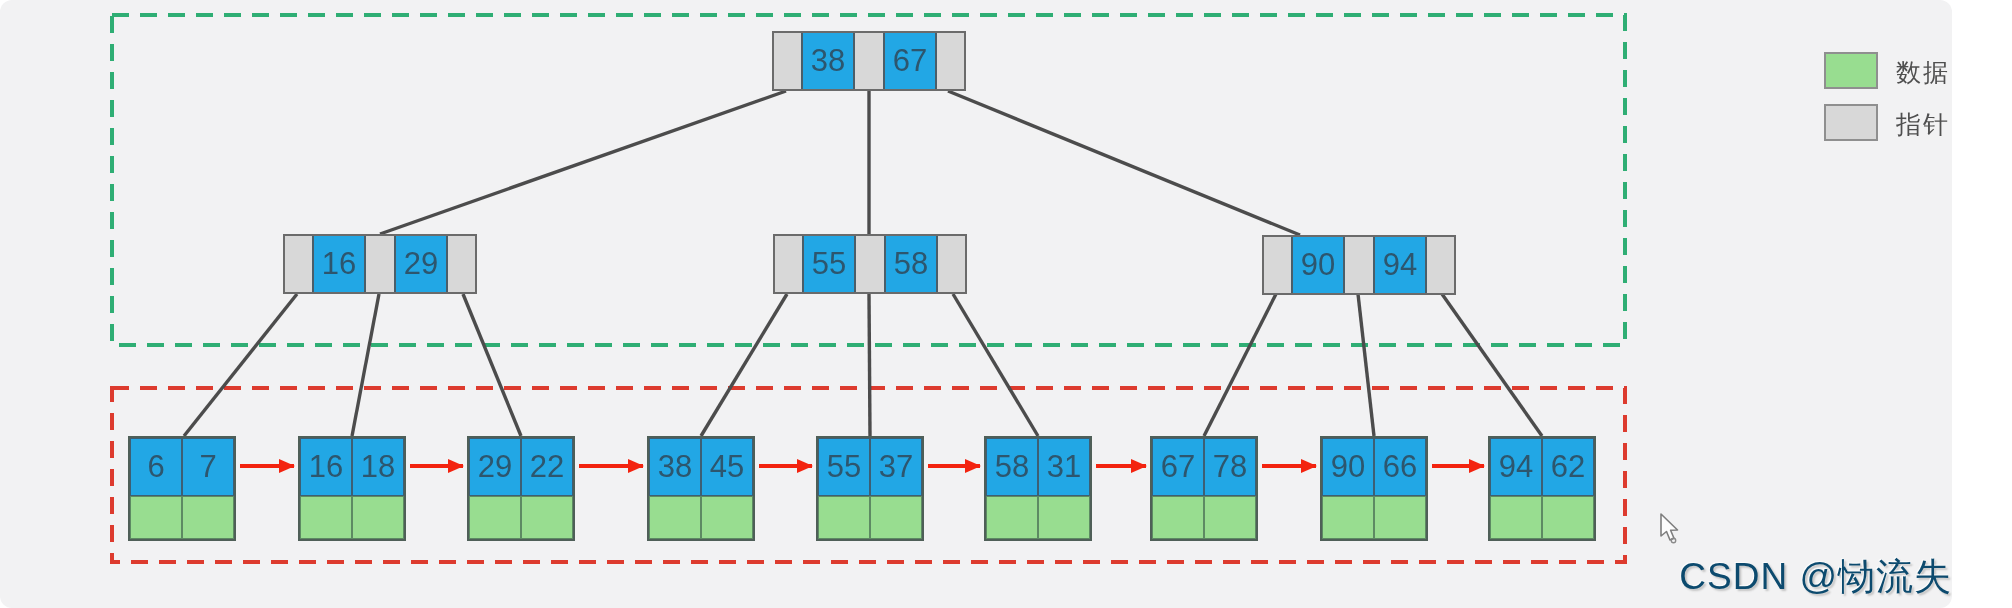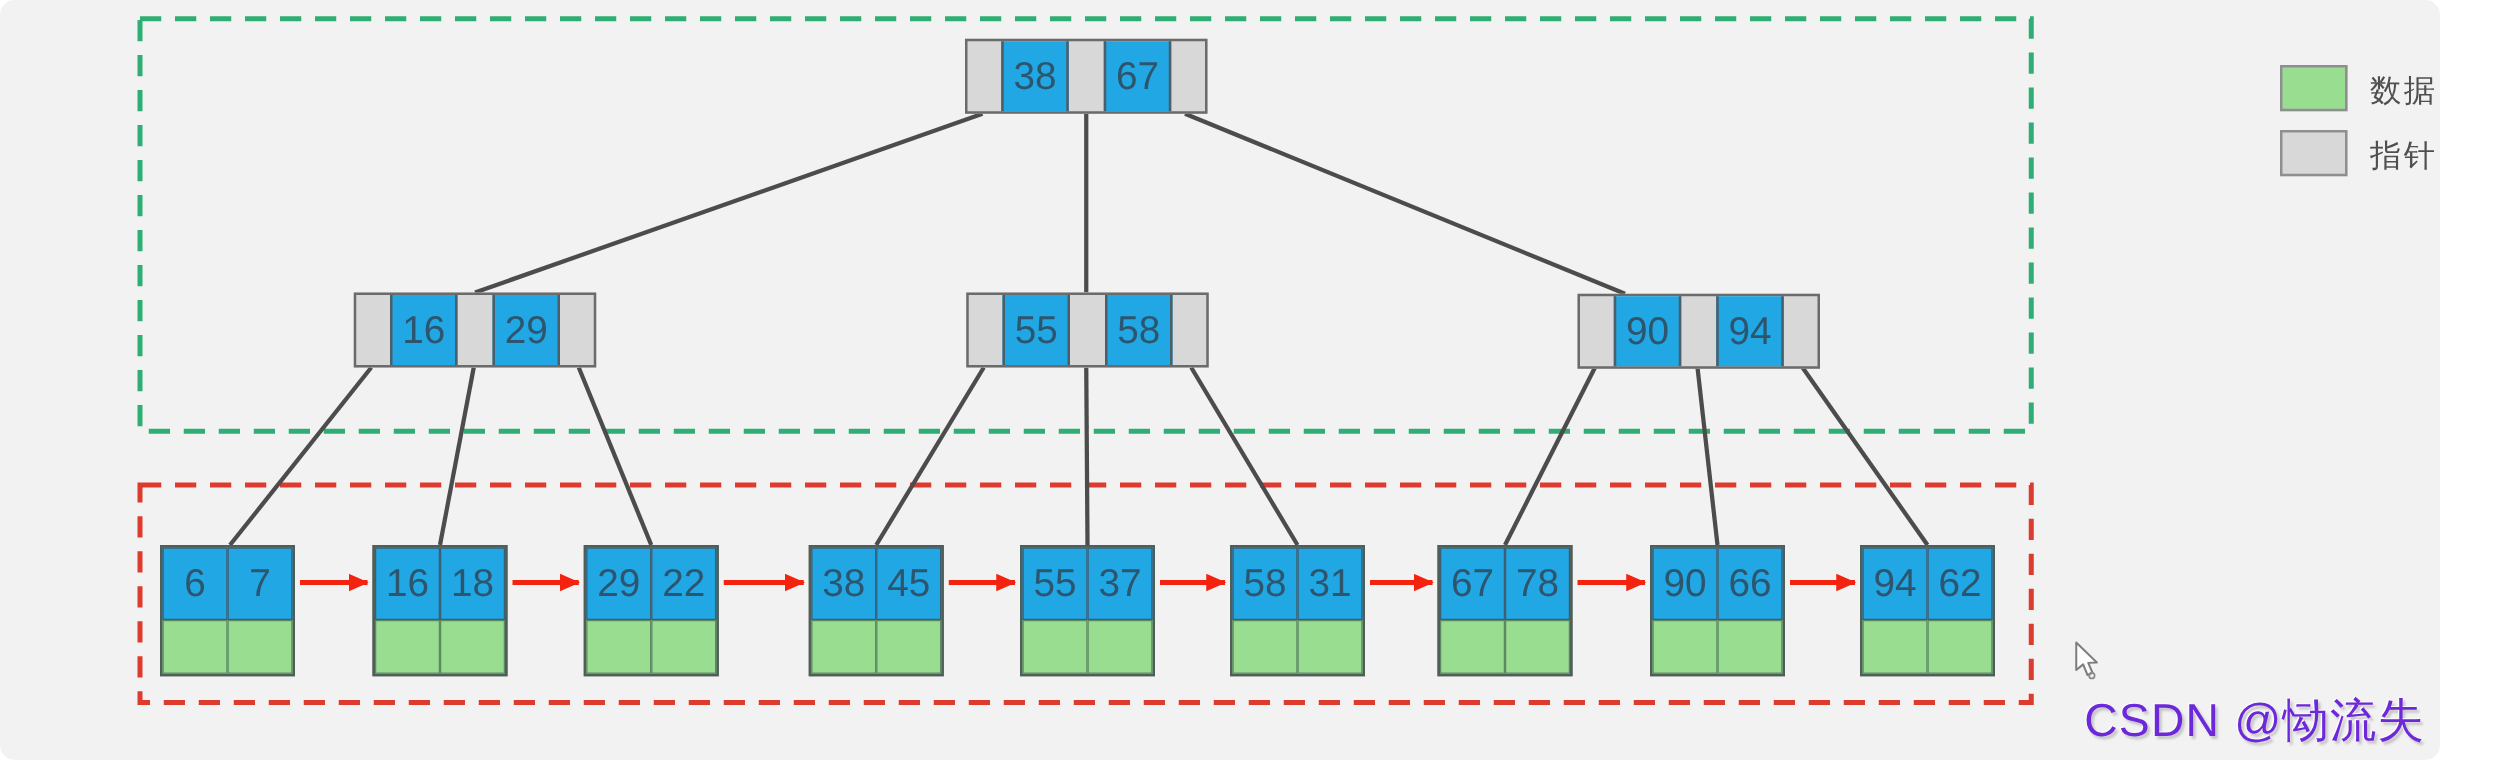--- a/index.html
+++ b/index.html
@@ -69,23 +69,23 @@
   .legend-swatch{
     width:54px;height:37px;box-sizing:border-box;
     border:2px solid #8f8f8f;
   }
   .legend-label{
     margin-left:18px;font-size:25px;color:#4f4f4f;letter-spacing:2px;
   }
 
   
   .watermark{
-    position:absolute;right:12px;bottom:6px;
+    position:absolute;right:0px;bottom:6px;
     font-size:37px;letter-spacing:1px;
-    color:#6d28d9;
+    color:#0c4a6e;
     text-shadow:-1px -1px 0 #fbfbfb, 2px 2px 2px #c4c4c4;
     white-space:nowrap;
   }
 
   
   .cursor{position:absolute;left:1658px;top:512px;}
 </style>
 </head>
 <body>
 

